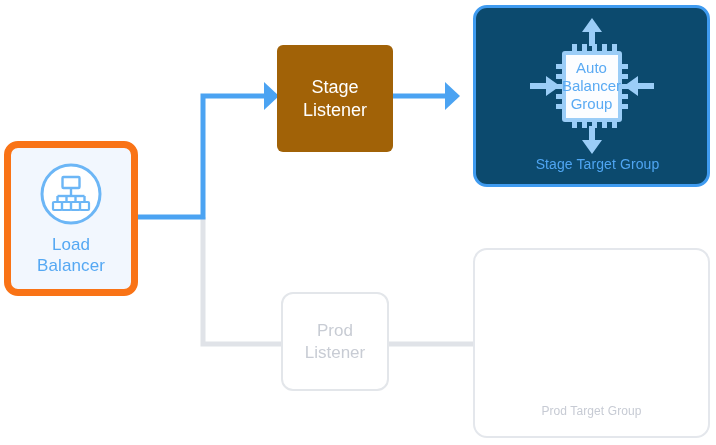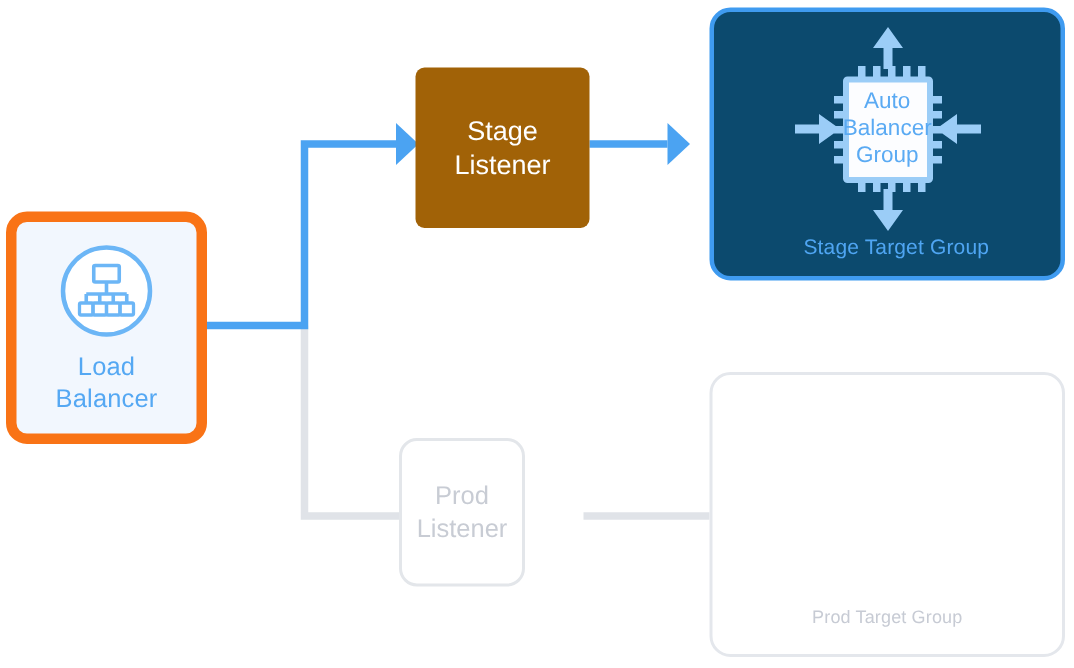--- a/index.html
+++ b/index.html
@@ -73,23 +73,23 @@
   }
   .listener-label-white {
     color: #ffffff;
     font-size: 18px;
     line-height: 23px;
     text-align: center;
   }
 
   
   #prod-listener {
-    left: 266px;
+    left: 281px;
     top: 292px;
-    width: 84px;
+    width: 108px;
     height: 99px;
     background: #ffffff;
     border: 2px solid #e3e6ea;
     border-radius: 12px;
     display: flex;
     align-items: center;
     justify-content: center;
   }
   .listener-label-grey {
     color: #c8ccd4;

